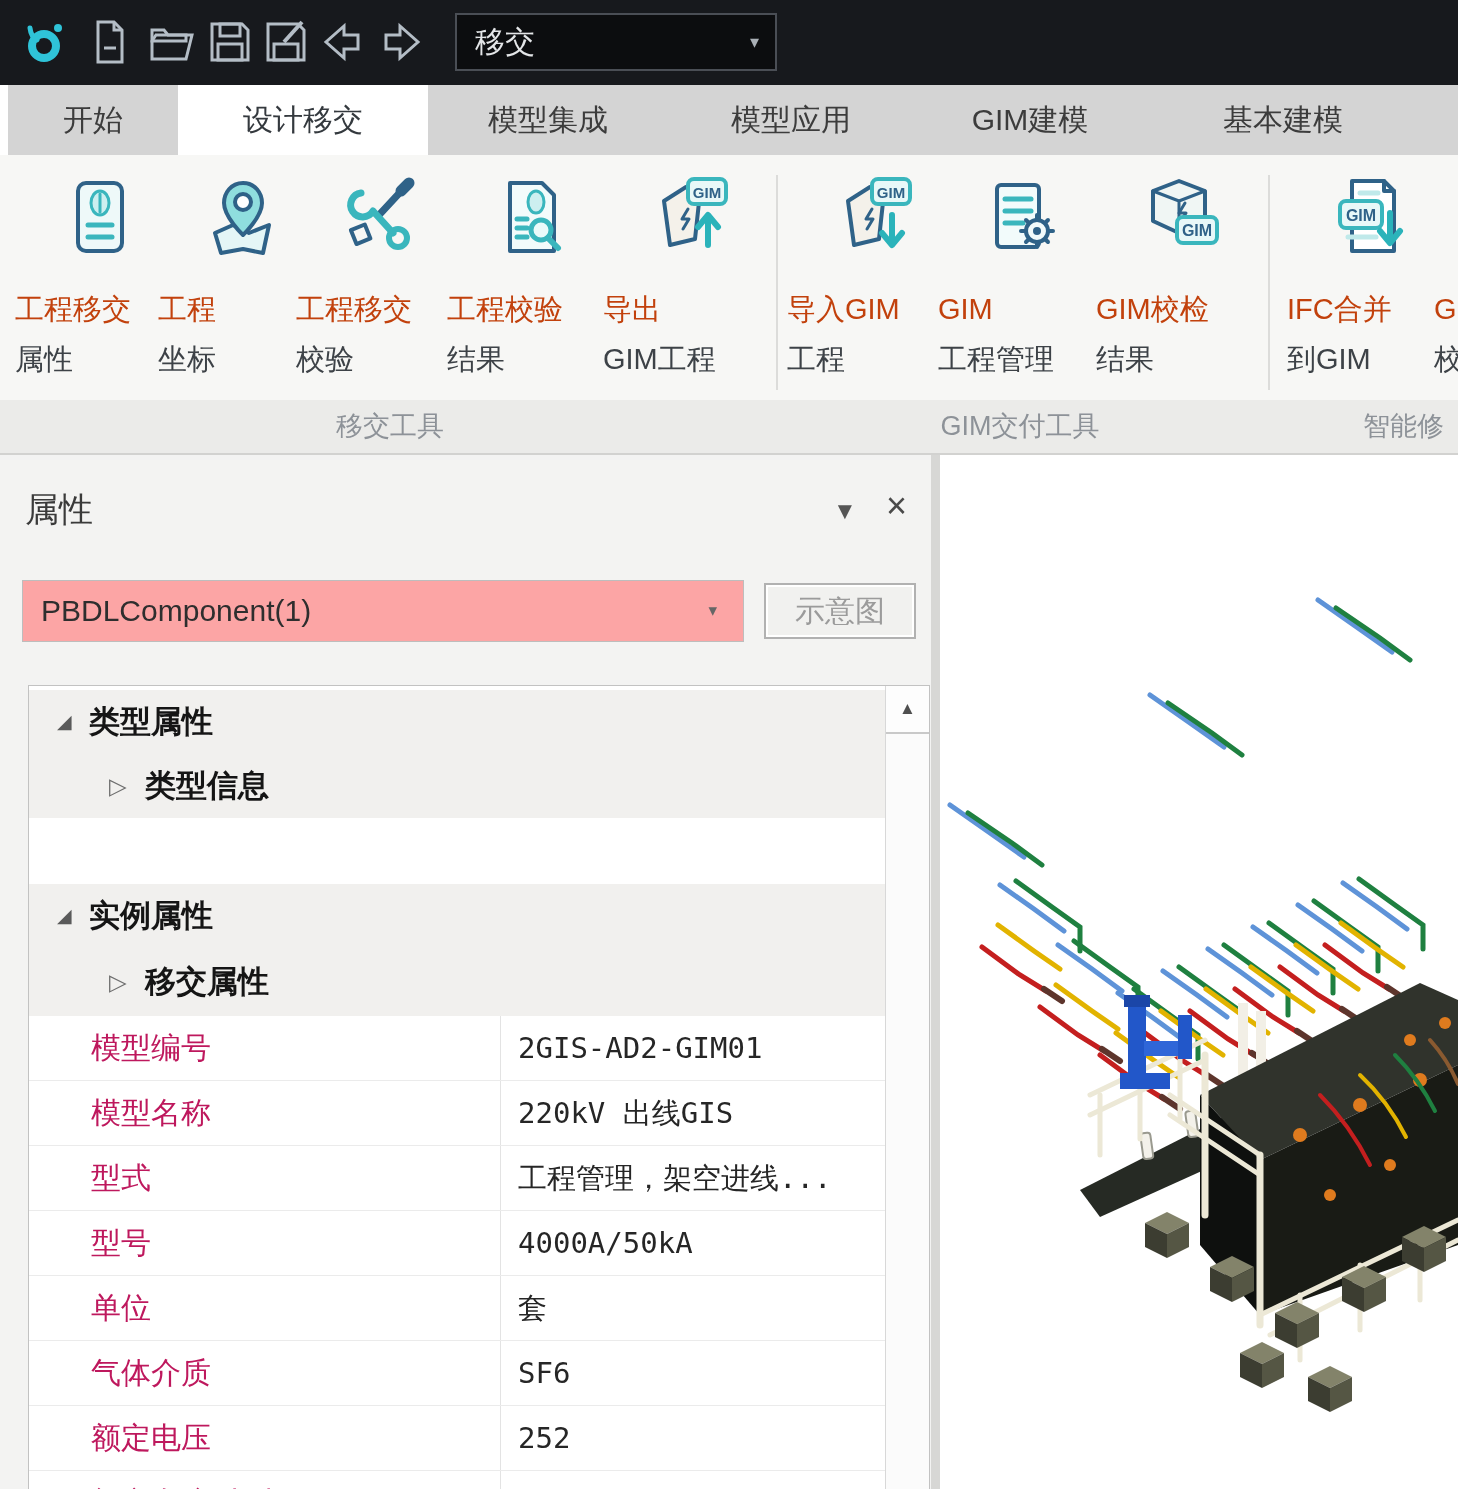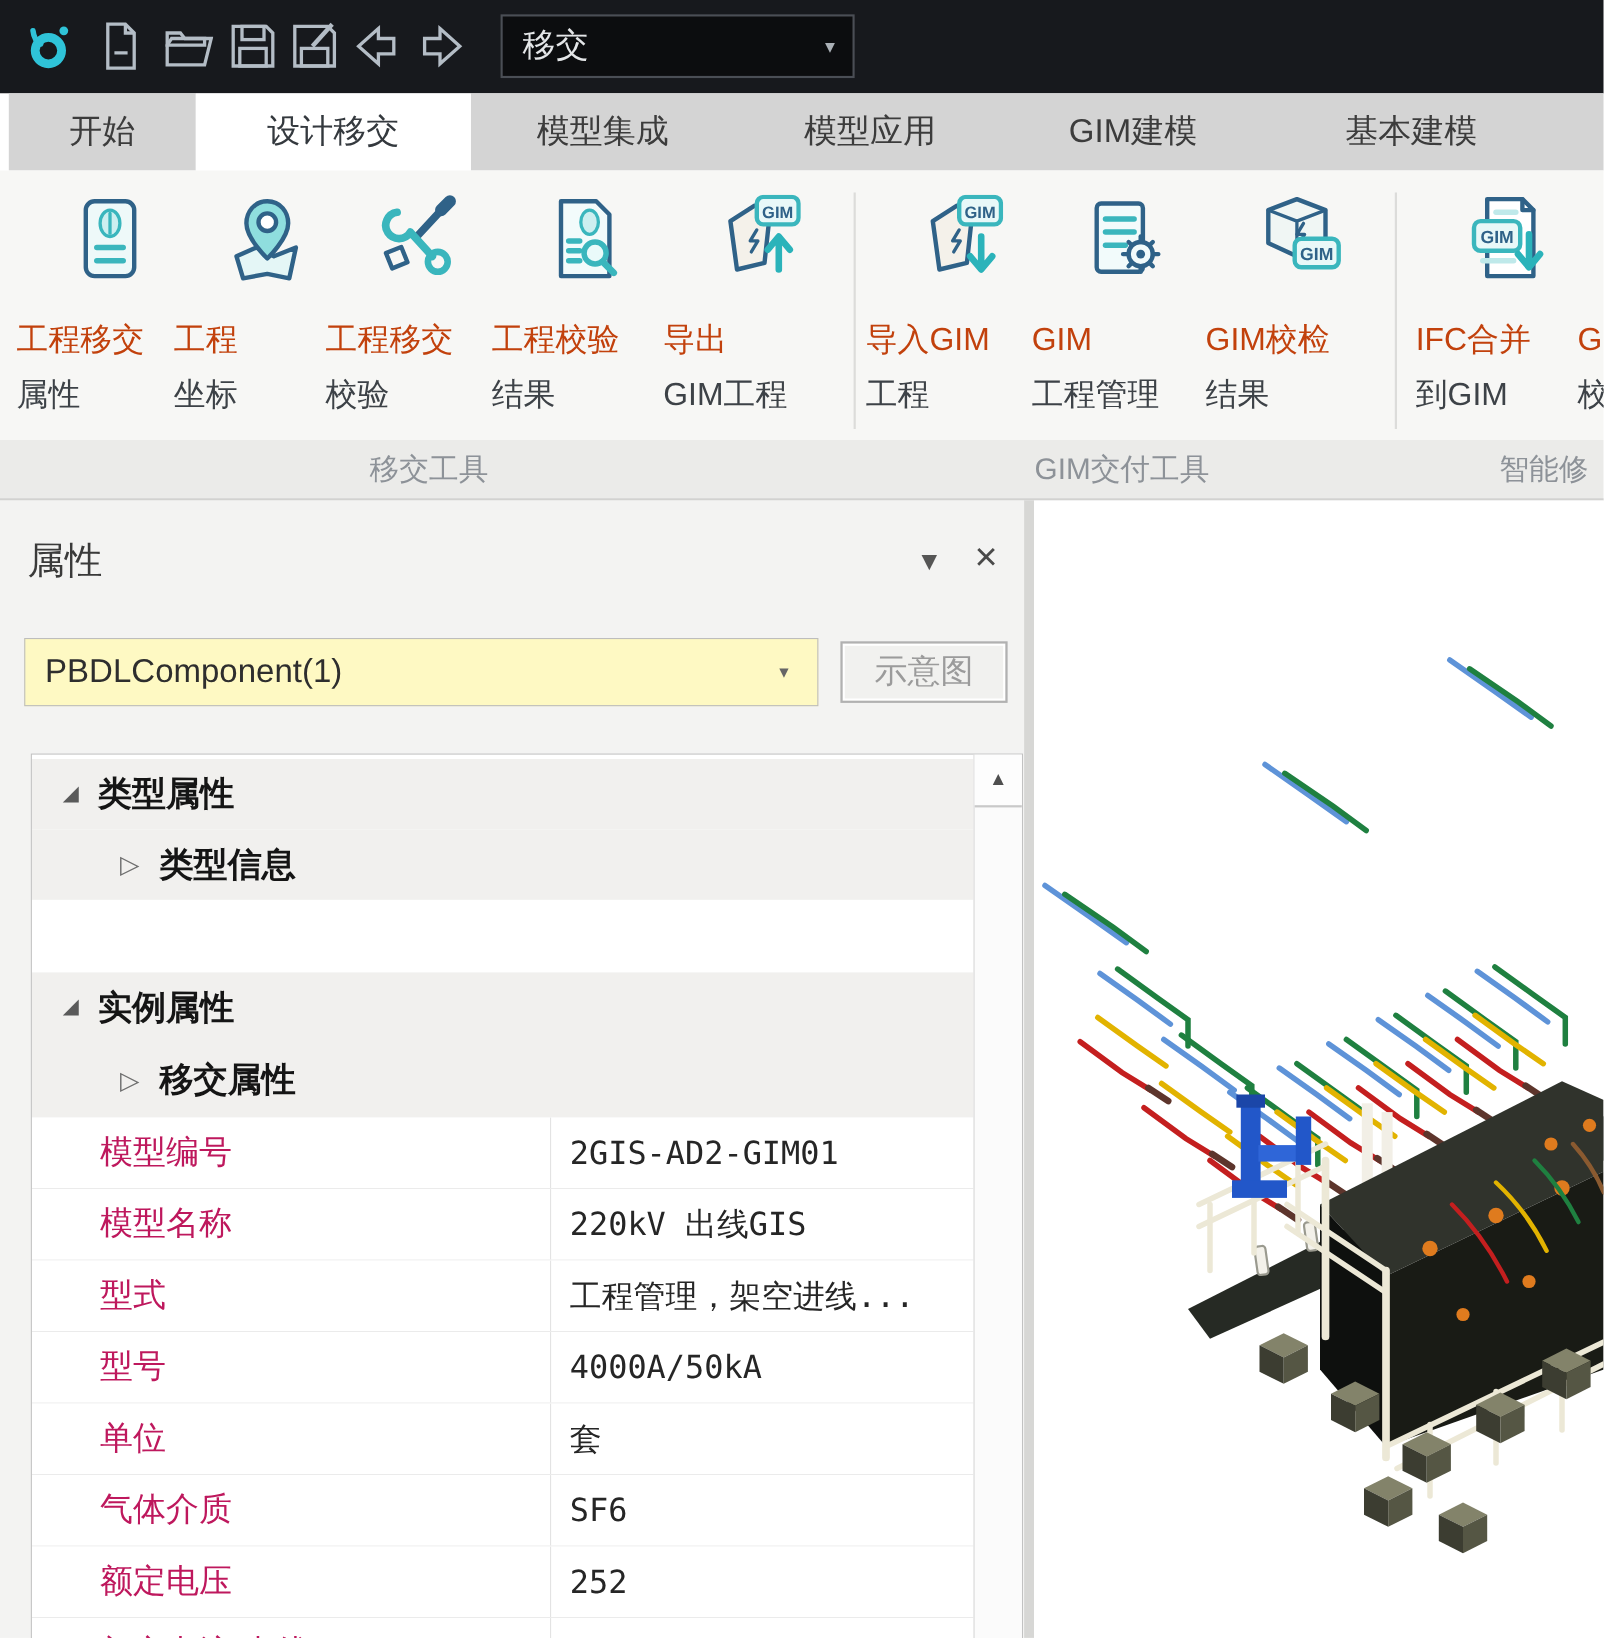--- a/index.html
+++ b/index.html
@@ -33,21 +33,21 @@
   .grouprow{position:absolute;left:0;top:400px;width:1458px;height:53px;background:#ebebe9;
             border-bottom:2px solid #d2d2d0;box-sizing:content-box;}
   .glabel{position:absolute;top:0;height:53px;line-height:53px;font-size:27px;color:#8d9298;text-align:center;}
 
   
   .panel{position:absolute;left:0;top:455px;width:931px;height:1034px;background:#f3f3f2;}
   .p-title{position:absolute;left:25px;top:32px;font-size:34px;color:#3a3a3a;}
   .p-caret{position:absolute;left:833px;top:42px;font-size:24px;color:#555;}
   .p-close{position:absolute;left:886px;top:30px;font-size:36px;color:#4a4a4a;}
 
-  .p-dd{position:absolute;left:22px;top:125px;width:722px;height:62px;background:#fef9c3;
+  .p-dd{position:absolute;left:22px;top:125px;width:722px;height:62px;background:#fca5a5;
         border:1px solid #bdbdbd;box-sizing:border-box;}
   .p-dd .val{position:absolute;left:18px;top:0;line-height:60px;font-size:30px;color:#2e2e2e;}
   .p-dd .car{position:absolute;right:26px;top:0;line-height:60px;font-size:17px;color:#666;}
   .p-btn{position:absolute;left:764px;top:128px;width:152px;height:56px;background:#f1f1ef;
          border:2px solid #b1b1b1;box-shadow:inset 0 0 0 2px #ffffff;box-sizing:border-box;
          text-align:center;line-height:52px;font-size:30px;color:#9b9b9b;}
 
   .tree{position:absolute;left:28px;top:230px;width:902px;height:820px;background:#ffffff;
         border:1px solid #c2c2c2;box-sizing:border-box;overflow:hidden;}
   .t-scroll{position:absolute;right:0;top:0;width:44px;height:100%;background:#fbfbfb;

